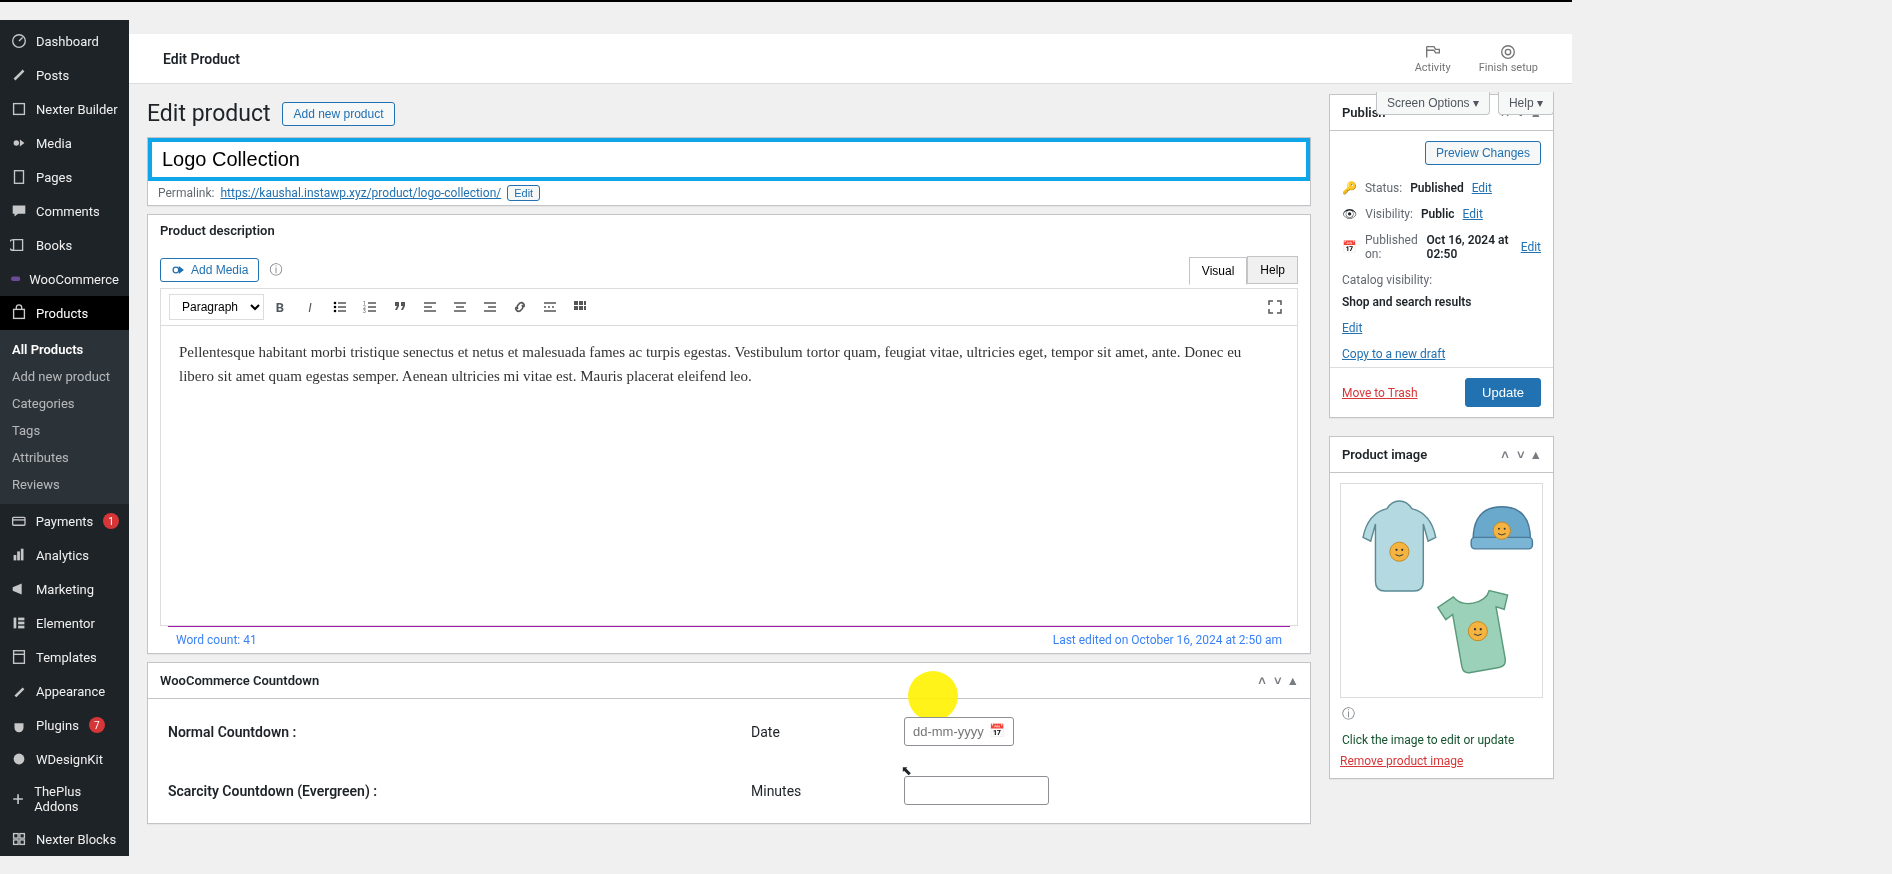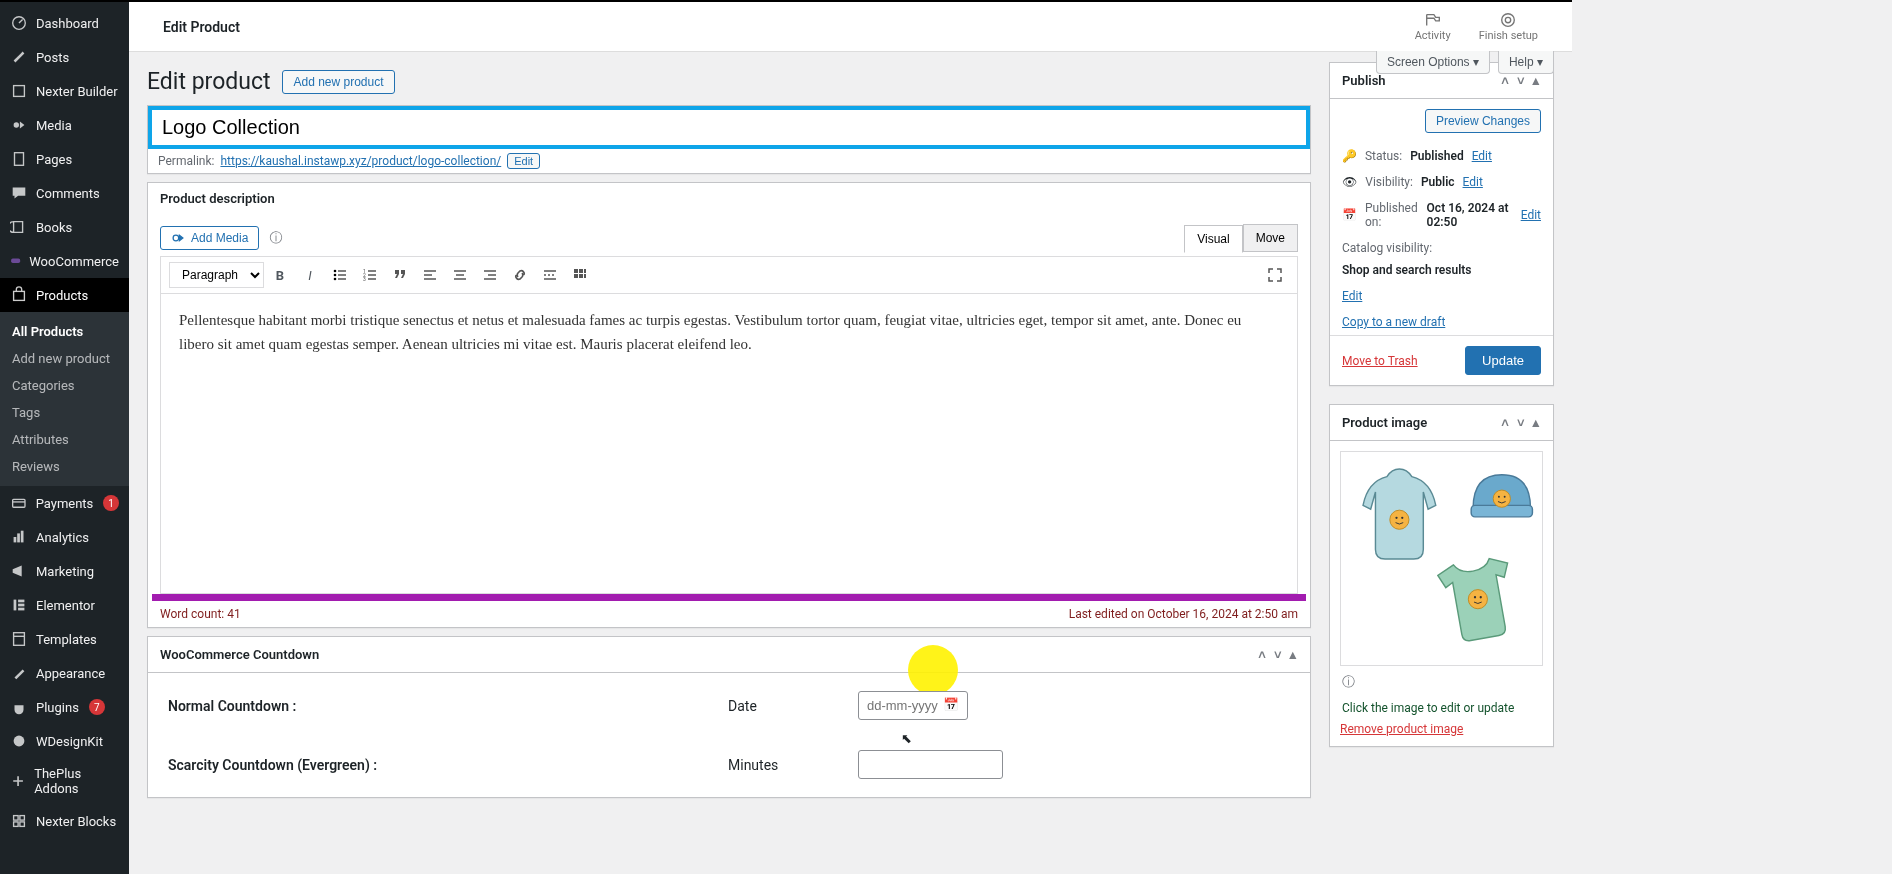--- a/index.html
+++ b/index.html
@@ -1,38 +1,38 @@
 <!DOCTYPE html>
 <html><head>
 <meta charset="utf-8">
 <style>
 * { box-sizing: border-box; margin: 0; padding: 0; }
 body { font-family: -apple-system, BlinkMacSystemFont, "Segoe UI", Roboto, sans-serif; font-size: 13px; color: #1d2327; background: #f0f0f1; }
-.wrap { display: flex; width: 1572px; height: 874px; overflow: hidden; border-top: 2px solid #000; }
+.wrap { display: flex; width: 1572px; height: 874px; overflow: hidden; border-top: 2px solid #000; align-items: center; }
 
 
 .sidebar { width: 129px; background: #1d2327; color: #f0f0f1; flex-shrink: 0; padding-top: 4px; }
 .menu-item { display: flex; align-items: center; gap: 8px; padding: 8px 10px; font-size: 13px; cursor: pointer; }
 .menu-item.active { background: #000000; color: #fff; position: relative; }
 .menu-item.active::after { content: ""; position: absolute; right: -8px; top: 50%; transform: translateY(-50%); border: 8px solid transparent; border-right-color: #f0f0f1; }
 .menu-icon { width: 18px; height: 18px; display: inline-flex; align-items: center; justify-content: center; opacity: 0.8; }
 .submenu { background: #2c3338; padding: 6px 0; }
 .submenu .sub-item { padding: 6px 12px; font-size: 13px; color: rgba(240,240,241,0.7); cursor: pointer; }
 .submenu .sub-item.current { color: #fff; font-weight: 600; }
 .count-badge { background: #d63638; border-radius: 50%; color: #fff; font-size: 10px; width: 16px; height: 16px; display: inline-flex; align-items: center; justify-content: center; margin-left: 2px; }
 
 
 .main { flex: 1; background: #f0f0f1; position: relative; overflow: hidden; }
 .topbar { background: #fff; height: 50px; display: flex; align-items: center; justify-content: space-between; padding: 0 34px 0 34px; border-bottom: 1px solid #ddd; }
 .topbar .title { font-size: 14px; font-weight: 600; }
 .topbar .right { display: flex; gap: 28px; }
 .topbar .right .icon-label { display: flex; flex-direction: column; align-items: center; font-size: 11px; color: #757575; cursor: pointer; }
 .topbar .right .icon-label svg { width: 18px; height: 18px; }
 
-.screen-opts { position: absolute; top: 49px; right: 18px; display: flex; gap: 8px; }
+.screen-opts { position: absolute; top: 58px; right: 18px; display: flex; gap: 8px; }
 .screen-opts button { background: #f6f7f7; border: 1px solid #c3c4c7; font-size: 12px; padding: 4px 10px; color: #50575e; cursor: pointer; border-radius: 0 0 4px 4px; border-top: none; }
 
 .content { display: flex; gap: 18px; padding: 10px 18px 18px 18px; height: calc(100% - 50px); }
 .col-left { flex: 1; display: flex; flex-direction: column; gap: 8px; }
 .col-right { width: 225px; display: flex; flex-direction: column; gap: 18px; }
 
 .h1row { display: flex; align-items: center; gap: 12px; margin-top: 6px; margin-bottom: 2px; }
 .h1row h1 { font-size: 23px; font-weight: 400; }
 .btn-outline { border: 1px solid #2271b1; background: #f6f7f7; color: #2271b1; padding: 4px 10px; font-size: 12px; border-radius: 3px; cursor: pointer; }
 
@@ -52,24 +52,24 @@
 .tab-switch button { border: 1px solid #c3c4c7; background: #f0f0f1; padding: 6px 12px; font-size: 12px; cursor: pointer; }
 .tab-switch button.active { background: #fff; border-bottom-color: #fff; position: relative; top: 1px; }
 
 .editor-toolbar2 { display: flex; align-items: center; padding: 4px 8px; border: 1px solid #dcdcde; background: #fff; gap: 8px; margin: 0 12px; justify-content: space-between; }
 .tb2-left { display: flex; align-items: center; gap: 2px; }
 .tb-btn { width: 28px; height: 28px; display: inline-flex; align-items: center; justify-content: center; cursor: pointer; color: #50575e; }
 .para-select { border: 1px solid #dcdcde; padding: 4px 8px; font-size: 12px; background: #fff; }
 
 .editor-body { border: 1px solid #dcdcde; border-top: none; min-height: 300px; padding: 14px 18px; margin: 0 12px; background: #fff; font-family: Georgia, serif; font-size: 15px; line-height: 1.6; color: #333; }
 
-.editor-status { border-top: 7px solid #a21caf; padding: 6px 8px; font-size: 12px; color: #7f1d1d; display: flex; justify-content: space-between; margin: 0 4px; }
+.editor-status { border-top: 1px solid #a21caf; padding: 6px 8px; font-size: 12px; color: #3b82f6; display: flex; justify-content: space-between; margin: 0 20px; }
 
 .wc-countdown .cd-inner { padding: 18px 20px; display: flex; flex-direction: column; gap: 30px; position: relative; }
-.cd-row { display: flex; align-items: center; }
+.cd-row { display: flex; align-items: center; gap: 23px; }
 .cd-row .label1 { width: 560px; font-weight: 600; font-size: 14px; }
 .cd-row .label2 { width: 130px; font-size: 14px; }
 .cd-row input { border: 1px solid #8c8f94; padding: 6px 8px; font-size: 13px; border-radius: 3px; }
 .cd-row input[type=text].date { width: 110px; }
 .cd-row input[type=text].minutes { width: 145px; }
 .yellow-dot { position: absolute; top: -28px; left: 760px; width: 50px; height: 50px; background: #fff200; border-radius: 50%; opacity: 0.9; }
 
 
 .cursor { position: absolute; left: 753px; top: 548px; font-size: 13px; pointer-events: none; }
 
@@ -323,21 +323,21 @@
                 <svg width="14" height="14" viewBox="0 0 20 20" fill="none" stroke="#2271b1" stroke-width="1.8">
                     <circle cx="7" cy="10" r="4"></circle>
                     <path d="M12 6 L17 10 L12 14 Z" fill="#2271b1"></path>
                   </svg>
                 <span>Add Media</span>
               </button>
               <span style="color:#787c82;cursor:pointer;">ⓘ</span>
             </div>
             <div class="tab-switch">
               <button class="active">Visual</button>
-              <button>Move</button>
+              <button>Help</button>
             </div>
           </div>
           <div class="editor-toolbar2">
             <div class="tb2-left">
               <select class="para-select"><option>Paragraph</option></select>
               <span class="tb-btn">
                   <b>B</b>
                 </span>
               <span class="tb-btn">
                   <i>I</i>

